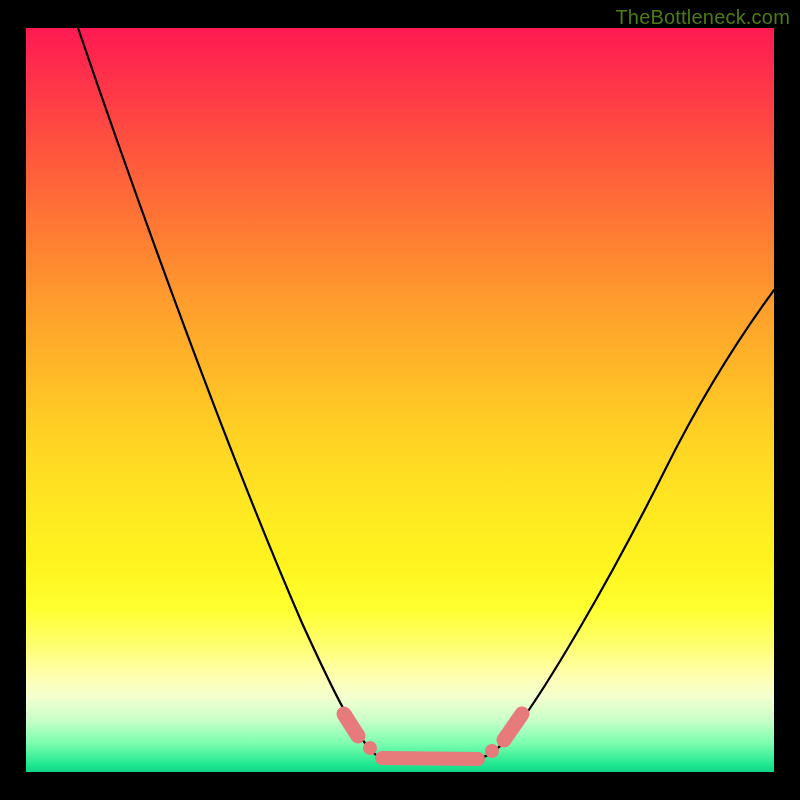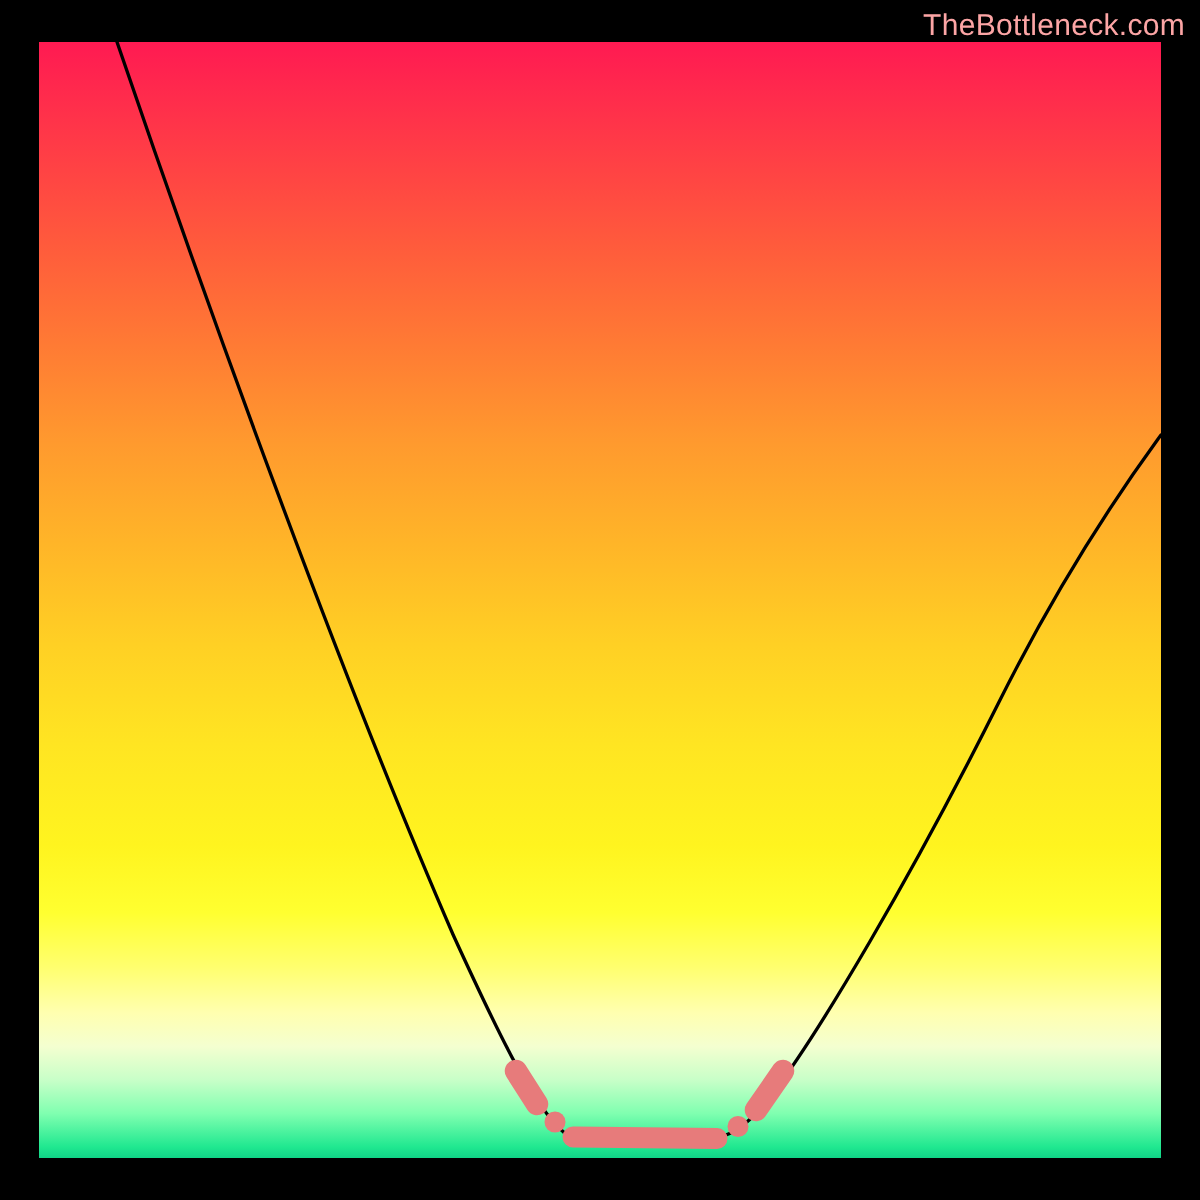--- a/index.html
+++ b/index.html
@@ -14,21 +14,21 @@
   .frame {
     position: relative;
     width: 800px;
     height: 800px;
     background: #000;
   }
   .watermark {
     position: absolute;
     top: 6px;
     right: 10px;
-    color: #fca5a5;
+    color: #4d7c0f;
     font-size: 20px;
     font-weight: 500;
     letter-spacing: 0.2px;
     z-index: 50;
     user-select: none;
   }
   .plot-area {
     position: absolute;
     left: 26px;
     top: 28px;

